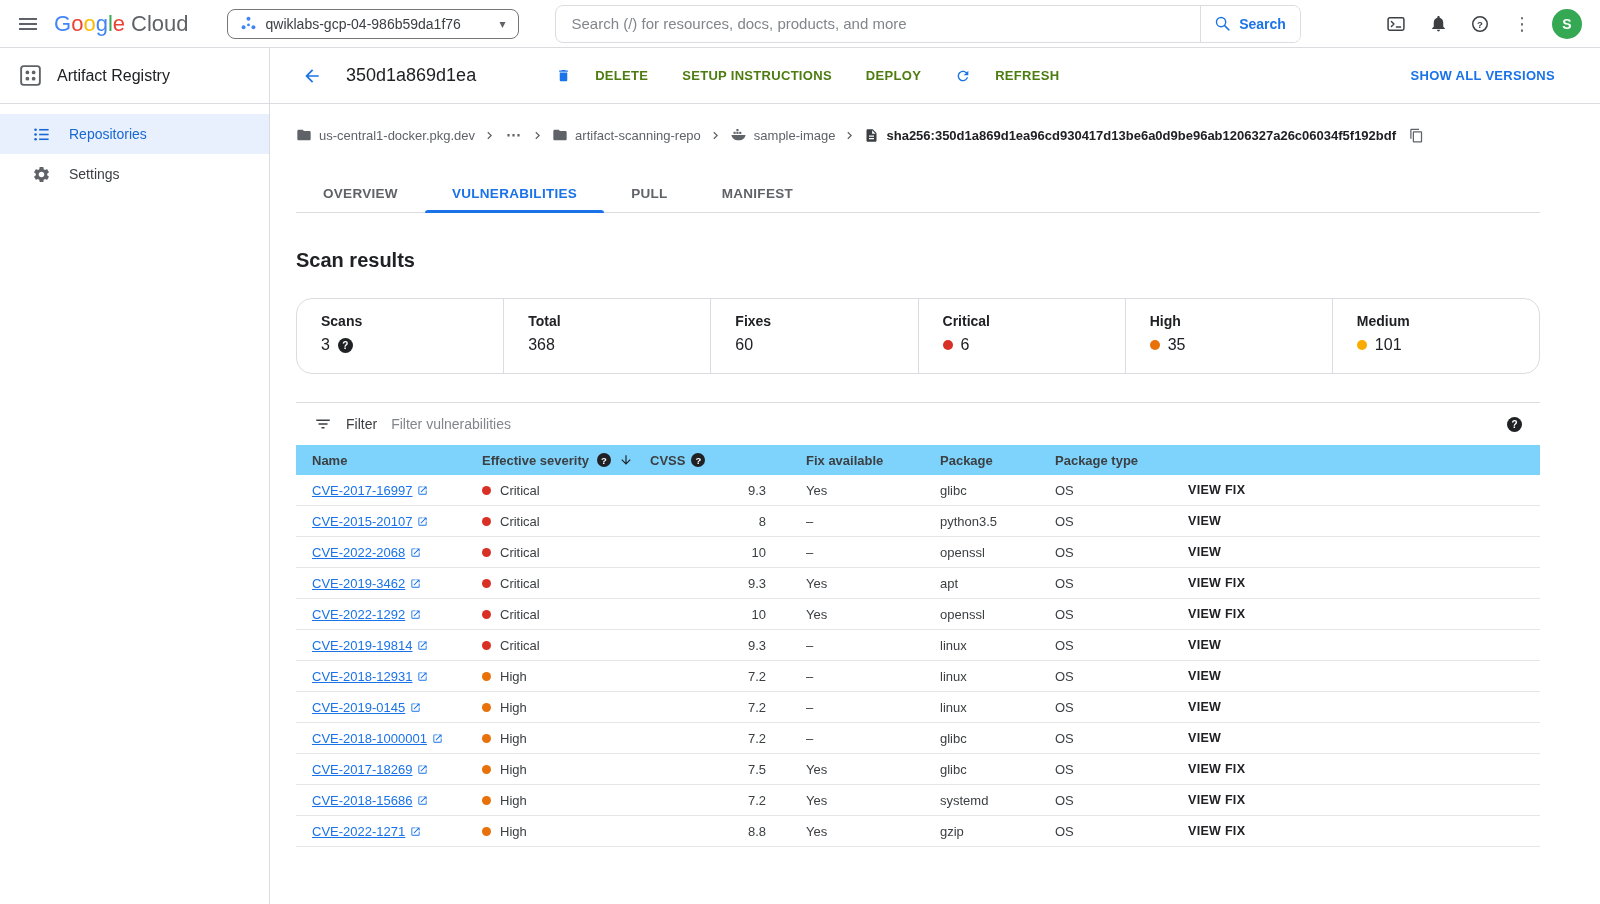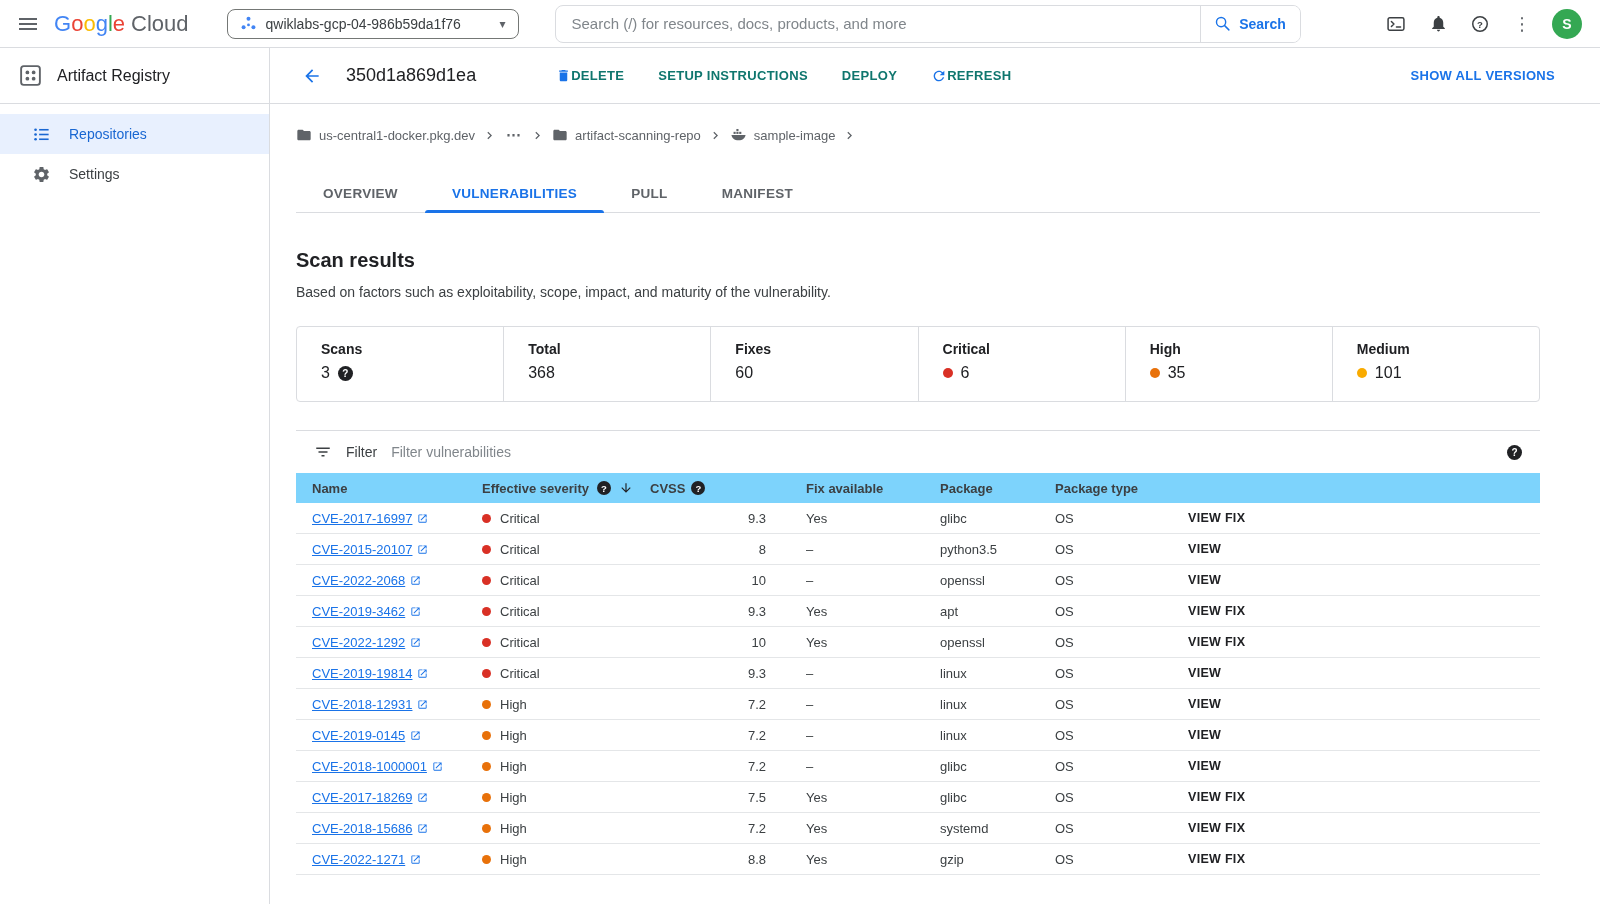--- a/index.html
+++ b/index.html
@@ -32,21 +32,21 @@
   .sidebar-nav { padding-top:10px; }
   .nav-item { height:40px; display:flex; align-items:center; gap:18px; padding-left:32px; font-size:14px; color:#3c4043; cursor:pointer; }
   .nav-item.selected { background:#e8f0fe; color:#1967d2; }
 
   .content { flex:1; display:flex; flex-direction:column; min-width:0; }
 
   
   .toolbar { height:56px; flex:none; display:flex; align-items:center; border-bottom:1px solid #dadce0; padding:0 45px 0 22px; }
   .back-btn { width:40px; height:40px; border-radius:50%; display:flex; align-items:center; justify-content:center; cursor:pointer; flex:none; }
   .page-title { font-size:18px; color:#202124; margin-left:14px; white-space:nowrap; }
-  .tbtn { display:flex; align-items:center; gap:0; color:#0f766e; font-size:13px; font-weight:bold; letter-spacing:.3px; cursor:pointer; margin-left:34px; white-space:nowrap; }
+  .tbtn { display:flex; align-items:center; gap:24px; color:#4d7c0f; font-size:13px; font-weight:bold; letter-spacing:.3px; cursor:pointer; margin-left:34px; white-space:nowrap; }
   .tbtn.first { margin-left:80px; }
   .show-all { margin-left:auto; color:#1a73e8; font-size:13px; font-weight:bold; letter-spacing:.3px; cursor:pointer; white-space:nowrap; }
 
   
   .page-body { padding:22px 60px 0 26px; }
 
   .breadcrumb { display:flex; align-items:center; gap:7px; font-size:13px; color:#5f6368; }
   .crumb { display:flex; align-items:center; gap:7px; cursor:pointer; white-space:nowrap; }
   .crumb-ellipsis { font-size:15px; font-weight:bold; color:#5f6368; cursor:pointer; padding:0 2px; }
   .digest-crumb { cursor:default; }
@@ -54,21 +54,21 @@
   .copy-btn { margin-left:6px; cursor:pointer; display:flex; }
 
   .tabs { display:flex; margin-top:30px; border-bottom:1px solid #dadce0; }
   .tab { height:38px; padding:0 27px; display:flex; align-items:center; font-size:13.5px; font-weight:bold; letter-spacing:.3px; color:#5f6368; cursor:pointer; position:relative; }
   .tab.selected { color:#1a73e8; }
   .tab.selected::after { content:""; position:absolute; left:0; right:0; bottom:-1px; height:3px; background:#1a73e8; border-radius:3px 3px 0 0; }
 
   .scan-title { margin-top:36px; font-size:20px; font-weight:bold; color:#202124; }
   .scan-sub { margin-top:12px; font-size:14px; color:#3c4043; }
 
-  .stats-card { margin-top:26px; border:1px solid #dadce0; border-radius:4px; display:flex; height:76px; overflow:hidden; }
+  .stats-card { margin-top:26px; border:1px solid #dadce0; border-radius:16px; display:flex; height:76px; overflow:hidden; }
   .stat { flex:1; padding:14px 0 0 24px; border-left:1px solid #dadce0; }
   .stat:first-child { border-left:none; }
   .stat-label { font-size:14px; font-weight:bold; color:#202124; }
   .stat-value { margin-top:7px; font-size:16px; color:#202124; display:flex; align-items:center; gap:8px; }
   .dot { width:10px; height:10px; border-radius:50%; flex:none; }
   .dot.sm { width:9px; height:9px; }
   .help-dot { width:15px; height:15px; border-radius:50%; background:#202124; color:#fff; font-size:10px; font-weight:bold; display:inline-flex; align-items:center; justify-content:center; cursor:pointer; flex:none; }
   .help-dot.sm { width:14px; height:14px; font-size:9.5px; }
 
   
@@ -249,31 +249,41 @@
                 <rect x="13" y="4.5" width="3" height="3"></rect>
                 <rect x="9" y="0.5" width="3" height="3"></rect>
                 <path d="M2 9h20c-.6 4.2-4 7.5-10 7.5S2.6 13.2 2 9z"></path>
               </g>
             </svg>
           <span>sample-image</span>
         </div>
         <svg class="crumb-sep" width="15" height="15" viewBox="0 0 24 24">
             <path fill="#5f6368" d="M10 6L8.59 7.41 13.17 12l-4.58 4.59L10 18l6-6z"></path>
           </svg>
+        <div class="crumb digest-crumb">
+          <svg width="15" height="15" viewBox="0 0 24 24">
+              <path fill="#3c4043" d="M14 2H6c-1.1 0-1.99.9-1.99 2L4 20c0 1.1.89 2 1.99 2H18c1.1 0 2-.9 2-2V8l-6-6zm2 16H8v-2h8v2zm0-4H8v-2h8v2zm-3-5V3.5L18.5 9H13z"></path>
+            </svg>
+          <span class="digest">sha256:350d1a869d1ea96cd930417d13be6a0d9be96ab1206327a26c06034f5f192bdf</span>
+          <span class="copy-btn">
+            <svg width="15" height="15" viewBox="0 0 24 24">
+                <path fill="#5f6368" d="M16 1H4c-1.1 0-2 .9-2 2v14h2V3h12V1zm3 4H8c-1.1 0-2 .9-2 2v14c0 1.1.9 2 2 2h11c1.1 0 2-.9 2-2V7c0-1.1-.9-2-2-2zm0 16H8V7h11v14z"></path>
+              </svg>
+          </span>
+        </div>
       </div>
 
       <div class="tabs">
           <div class="tab">OVERVIEW</div>
           <div class="tab selected">VULNERABILITIES</div>
           <div class="tab">PULL</div>
           <div class="tab">MANIFEST</div>
         </div>
 
       <div class="scan-title">Scan results</div>
-      <div class="scan-sub">Based on factors such as exploitability, scope, impact, and maturity of the vulnerability.</div>
 
       <div class="stats-card">
           <div class="stat">
             <div class="stat-label">Scans</div>
             <div class="stat-value">
               <span>3</span>
               <span class="help-dot">?</span>
             </div>
           </div>
           <div class="stat">

